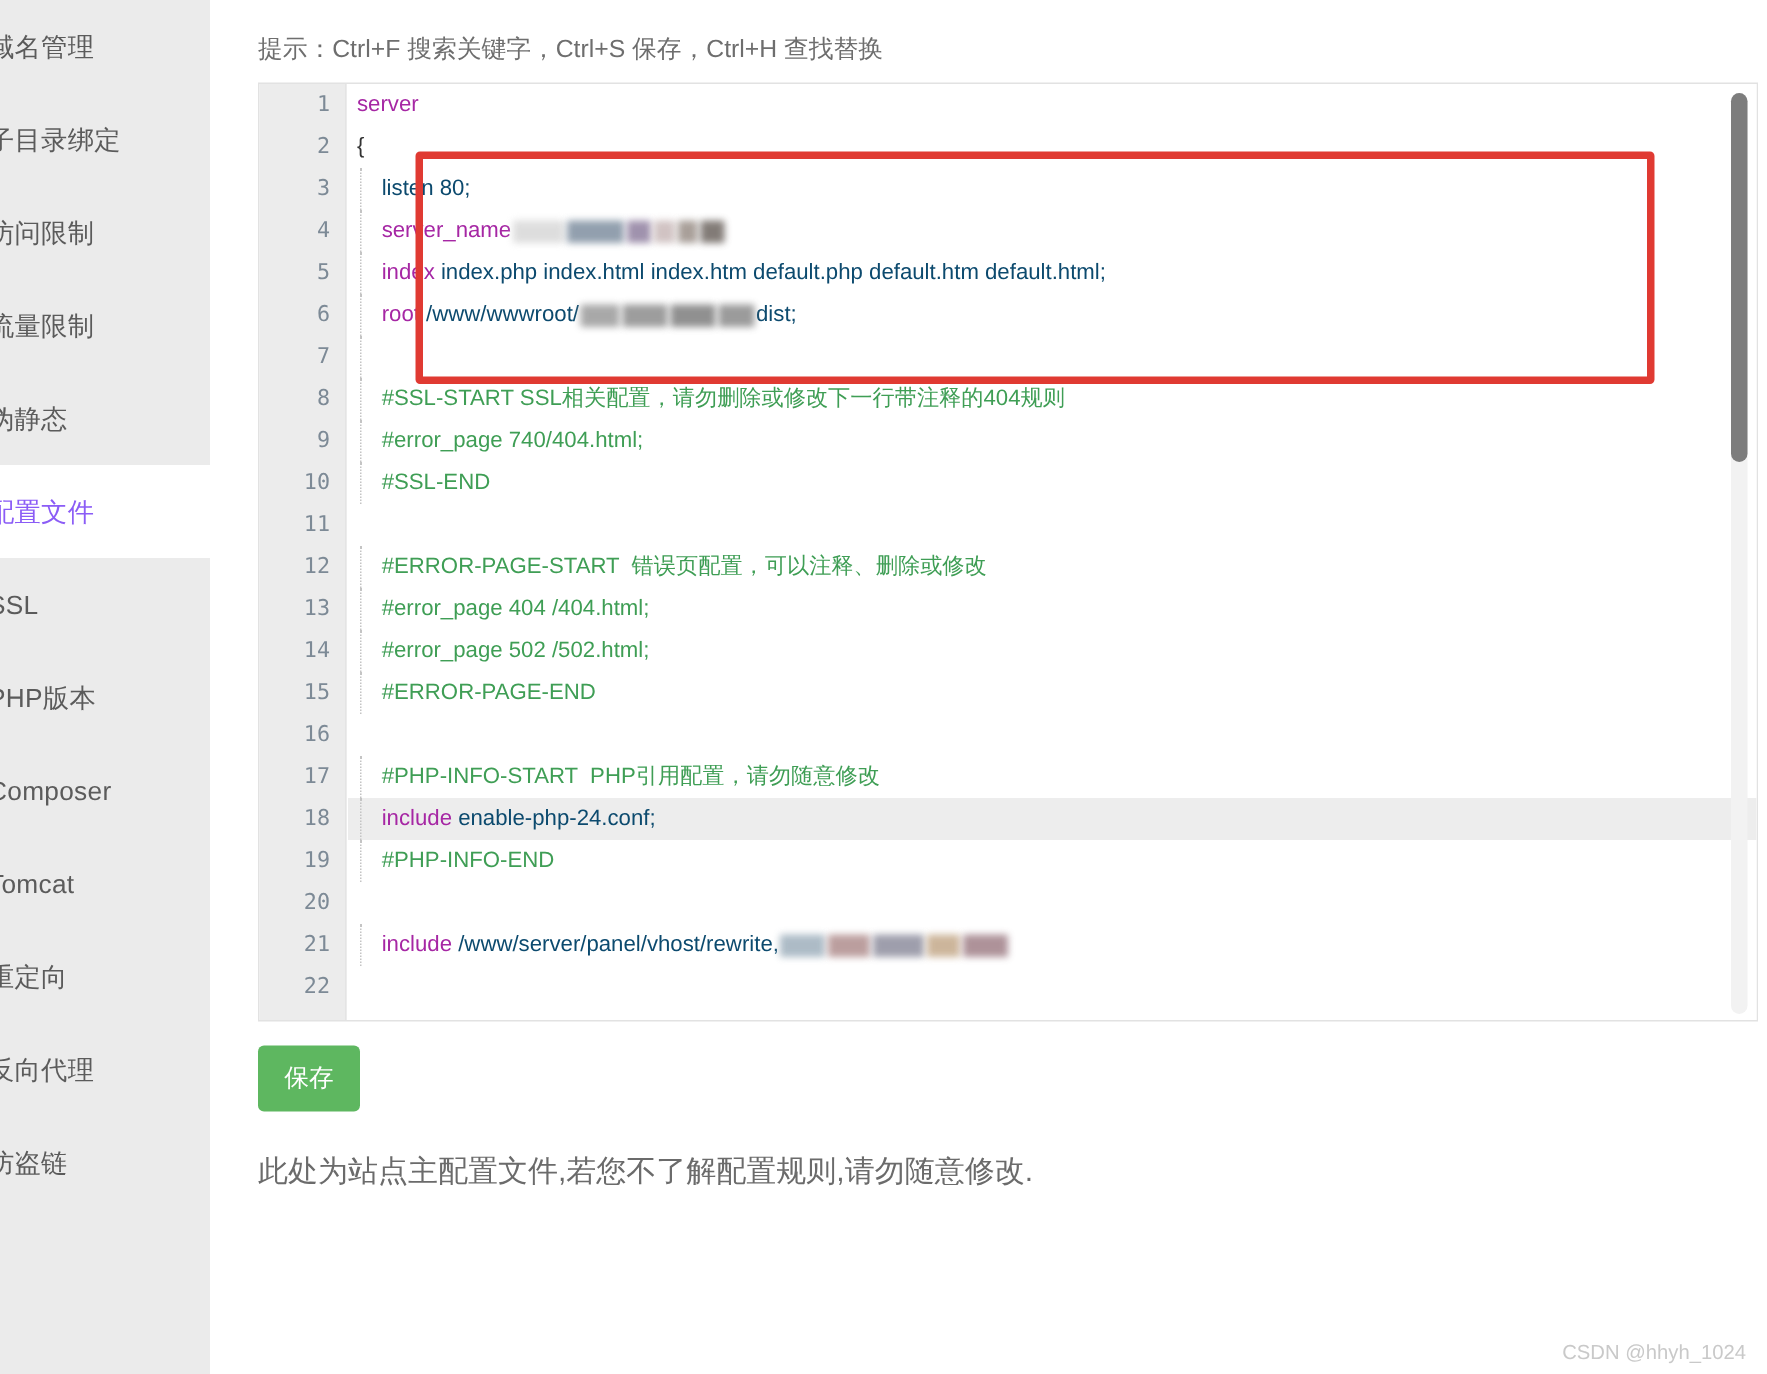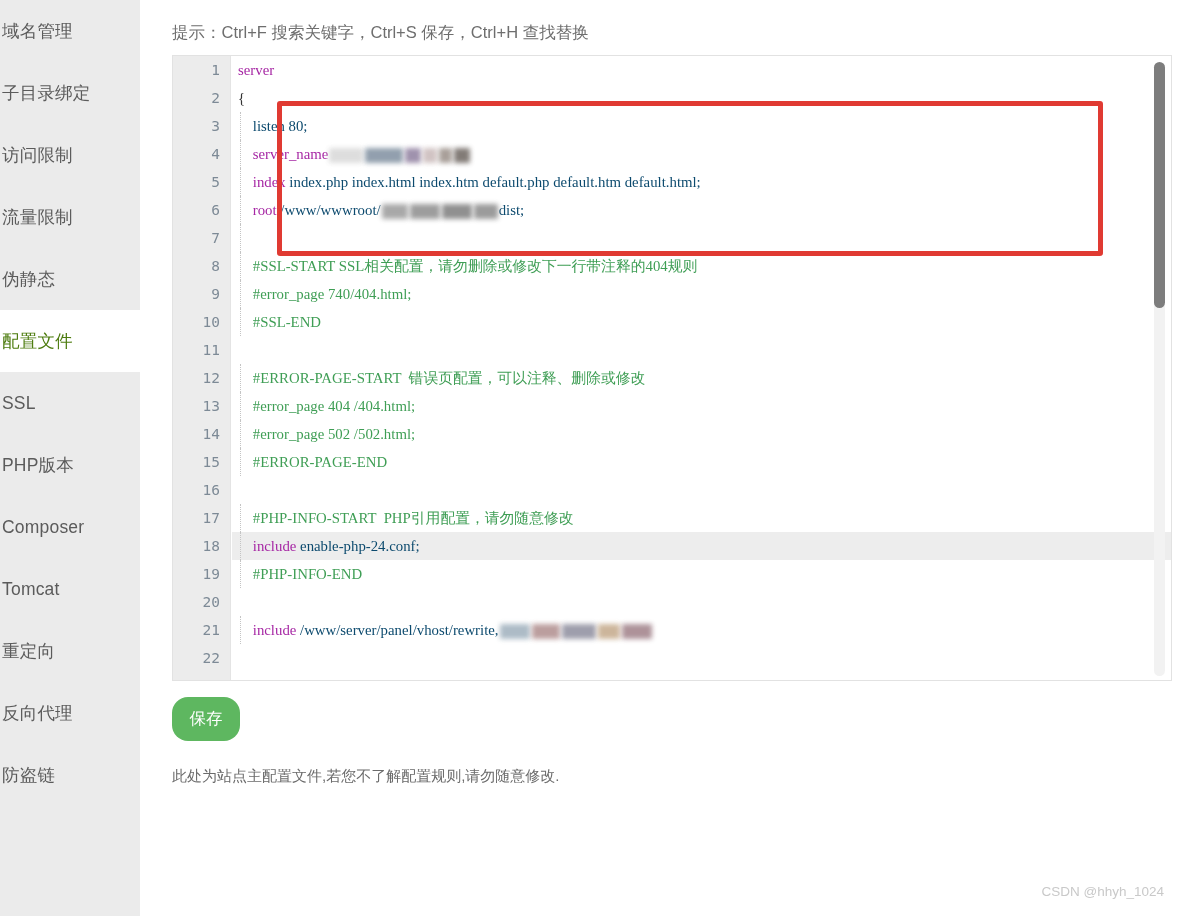--- a/index.html
+++ b/index.html
@@ -21,35 +21,35 @@
     position: absolute;
     left: 0; top: 0;
     width: 140px; height: 916px;
     background: #ebebeb;
     overflow: hidden;
   }
   .side-item {
     position: relative;
     height: 62px;
     line-height: 62px;
-    padding-left: 10px;
+    padding-left: 0px;
     color: #5b5b5b;
     font-size: 17.5px;
     letter-spacing: 0.2px;
     white-space: nowrap;
     cursor: pointer;
   }
   .side-item .side-label {
     position: relative;
     display: block;
     margin-left: -8px;
   }
   .side-item.active {
     background: #ffffff;
-    color: #4d7c0f;
+    color: #8b5cf6;
   }
 
   
   #main {
     position: absolute;
     left: 148px; top: 0;
     width: 1038px; height: 706px;
     background: #ffffff;
   }
   #hint {
@@ -90,21 +90,21 @@
     left: 59px; top: 0;
     width: 941px; height: 626px;
     background: #ffffff;
     overflow: hidden;
   }
   .code-line {
     position: relative;
     height: 28px;
     line-height: 28px;
     padding-left: 6px;
-    font-family: Liberation Serif, serif;
+    font-family: Liberation Sans, sans-serif;
     font-size: 14.8px;
     color: #2f2f2f;
     white-space: pre;
   }
   .code-line.cur { background: #ededed; }
   
   .code-line.ind::before {
     content: "";
     position: absolute;
     left: 8px; top: 0; bottom: 0;
@@ -151,37 +151,37 @@
     pointer-events: none;
   }
 
   
   #save-btn {
     position: absolute;
     left: 24px; top: 697px;
     width: 68px; height: 44px;
     background: #5eb760;
     border: none;
-    border-radius: 16px;
+    border-radius: 4px;
     color: #ffffff;
     font-size: 16.5px;
     font-family: "Liberation Sans", "DejaVu Sans", sans-serif;
     cursor: pointer;
     padding: 0;
   }
   #note {
     position: absolute;
     left: 24px; top: 767px;
-    font-size: 15px;
+    font-size: 20px;
     color: #6b6b6b;
     white-space: nowrap;
   }
   #watermark {
     position: absolute;
-    right: 14px; bottom: 17px;
+    right: 14px; bottom: 7px;
     font-size: 13.5px;
     color: #c9c9c9;
     white-space: nowrap;
   }
 </style>
 </head>
 <body>
 
 <div id="app">
 

